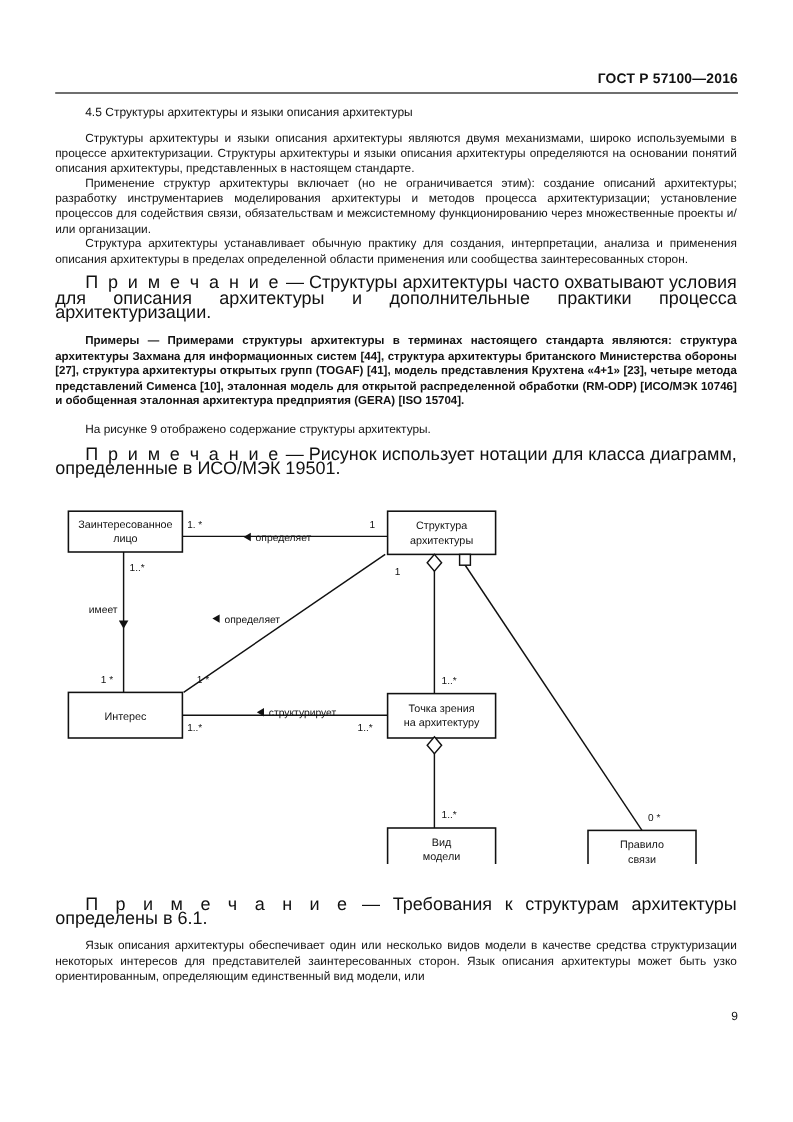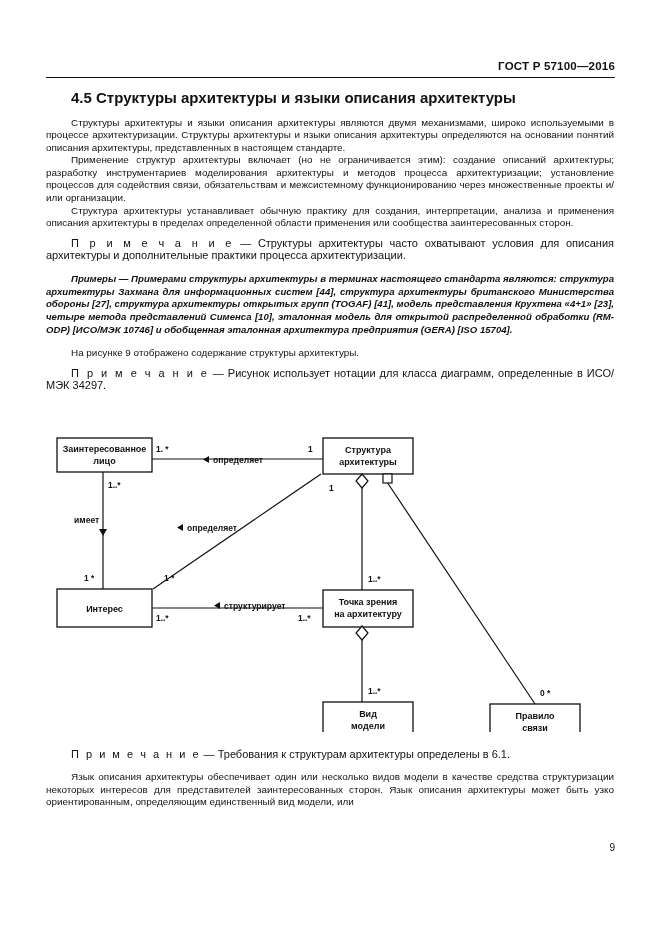--- a/index.html
+++ b/index.html
@@ -45,66 +45,64 @@
 
   
   .content {
     position: absolute;
     left: 46px;
     top: 88px;
     width: 568px;
   }
 
   h2.section-title {
-    font-size: 15px;
-    font-weight: bold;
+    font-size: 10px;
+    font-weight: normal;
     margin: 0 0 9px 0;
     padding-left: 25px;
     line-height: 1.3;
   }
 
   p.para {
     font-size: 9.9px;
     line-height: 12.6px;
     margin: 0;
     text-align: justify;
     text-indent: 25px;
     hyphens: manual;
   }
 
   p.note {
-    font-size: 11px;
+    font-size: 15px;
     line-height: 12.2px;
     margin: 7px 0 0 0;
     text-align: justify;
     text-indent: 25px;
   }
   .note .note-label {
     letter-spacing: 2.0px;
   }
 
   p.examples {
     font-size: 9.6px;
     line-height: 12.6px;
     margin: 12px 0 0 0;
     text-align: justify;
     text-indent: 25px;
-    font-style: italic;
     font-weight: bold;
   }
   .gap-md { height: 11px; }
 
   
   .figure-wrap {
     position: absolute;
     left: 46px;
-    top: 416px;
+    top: 404px;
     width: 568px;
     height: 316px;
-    font-weight: bold;
   }
   .figure-svg { display: block; }
 
   .fig-caption {
     position: absolute;
     left: 46px;
     top: 722px;
     width: 568px;
     text-align: center;
     font-size: 9.0px;
@@ -150,21 +148,21 @@
     <p class="para">Применение структур архитектуры включает (но не ограничивается этим): создание описаний архитектуры; разработку инструментариев моделирования архитектуры и методов процесса архитектуризации; установление процессов для содействия связи, обязательствам и межсистемному функционированию через множественные проекты и/или организации.</p>
     <p class="para">Структура архитектуры устанавливает обычную практику для создания, интерпретации, анализа и применения описания архитектуры в пределах определенной области применения или сообщества заинтересованных сторон.</p>
 
     <p class="note"><span class="note-label">П р и м е ч а н и е</span><span> — Структуры архитектуры часто охватывают условия для описания архитектуры и дополнительные практики процесса архитектуризации.</span></p>
 
     <p class="examples"><span>Примеры</span><span> — Примерами структуры архитектуры в терминах настоящего стандарта являются: структура архитектуры Захмана для информационных систем [44], структура архитектуры британского Министерства обороны [27], структура архитектуры открытых групп (TOGAF) [41], модель представления Крухтена «4+1» [23], четыре метода представлений Сименса [10], эталонная модель для открытой распределенной обработки (RM-ODP) [ИСО/МЭК 10746] и обобщенная эталонная архитектура предприятия (GERA) [ISO 15704].</span></p>
 
     <div class="gap-md"></div>
     <p class="para">На рисунке 9 отображено содержание структуры архитектуры.</p>
 
-    <p class="note"><span class="note-label">П р и м е ч а н и е</span><span> — Рисунок использует нотации для класса диаграмм, определенные в ИСО/МЭК 34297.</span></p>
+    <p class="note"><span class="note-label">П р и м е ч а н и е</span><span> — Рисунок использует нотации для класса диаграмм, определенные в ИСО/МЭК 19501.</span></p>
 
   </div>
 
   <div class="figure-wrap">
     <svg class="figure-svg" width="568" height="316" viewBox="0 0 568 316" xmlns="http://www.w3.org/2000/svg">
 
       <g stroke="#111" stroke-width="1.2" fill="none">
 
         <path d="M 106 43 L 277 43"></path>
 

